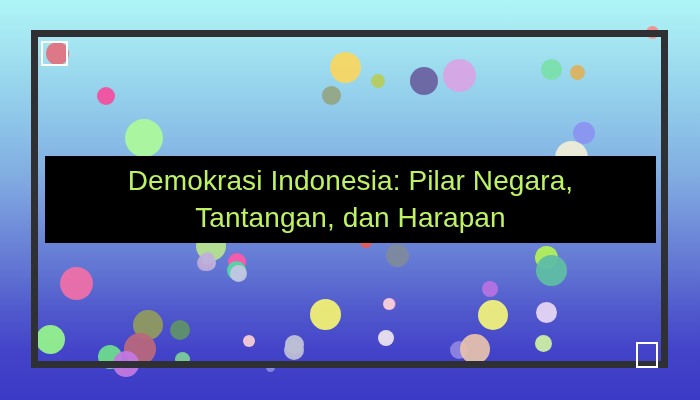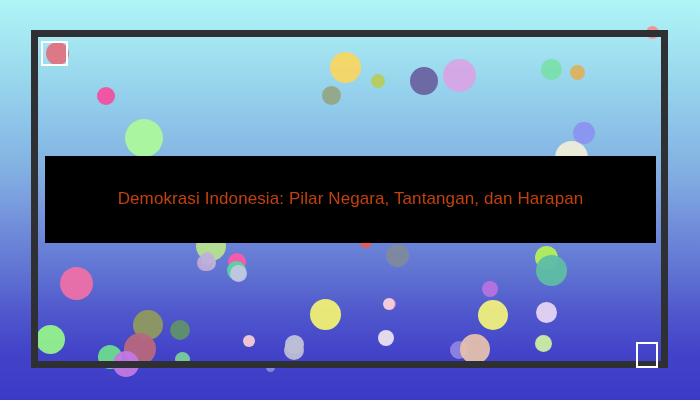--- a/index.html
+++ b/index.html
@@ -126,16 +126,16 @@
       <div class="bubble" style="left: 266px; top: 363px; width: 9px; height: 9px; background: rgb(143, 146, 226); opacity: 0.85;"></div>
       <div class="bubble" style="left: 175px; top: 352px; width: 15px; height: 15px; background: rgb(126, 212, 152); opacity: 0.9;"></div>
     </div>
 
   <div id="frame" style="left: 31px; top: 30px; width: 637px; height: 338px; border-width: 7px; border-color: rgb(47, 48, 51);"></div>
 
   <div class="marker" style="left: 41px; top: 41px; width: 27px; height: 25px; border-color: rgb(255, 255, 255);"></div>
   <div class="marker" style="left: 636px; top: 342px; width: 22px; height: 26px; border-color: rgb(255, 255, 255);"></div>
 
   <div id="title-band" style="left: 45px; top: 156px; width: 611px; height: 87px; background: rgb(0, 0, 0);">
-    <div id="title-text" style="color: #c2410c; font-size: 17px;">Demokrasi Indonesia: Pilar Negara, Tantangan, dan Harapan</div>
+    <div id="title-text" style="color: #bef264; font-size: 28px;">Demokrasi Indonesia: Pilar Negara, Tantangan, dan Harapan</div>
   </div>
 
 </div>
 
 </body></html>

